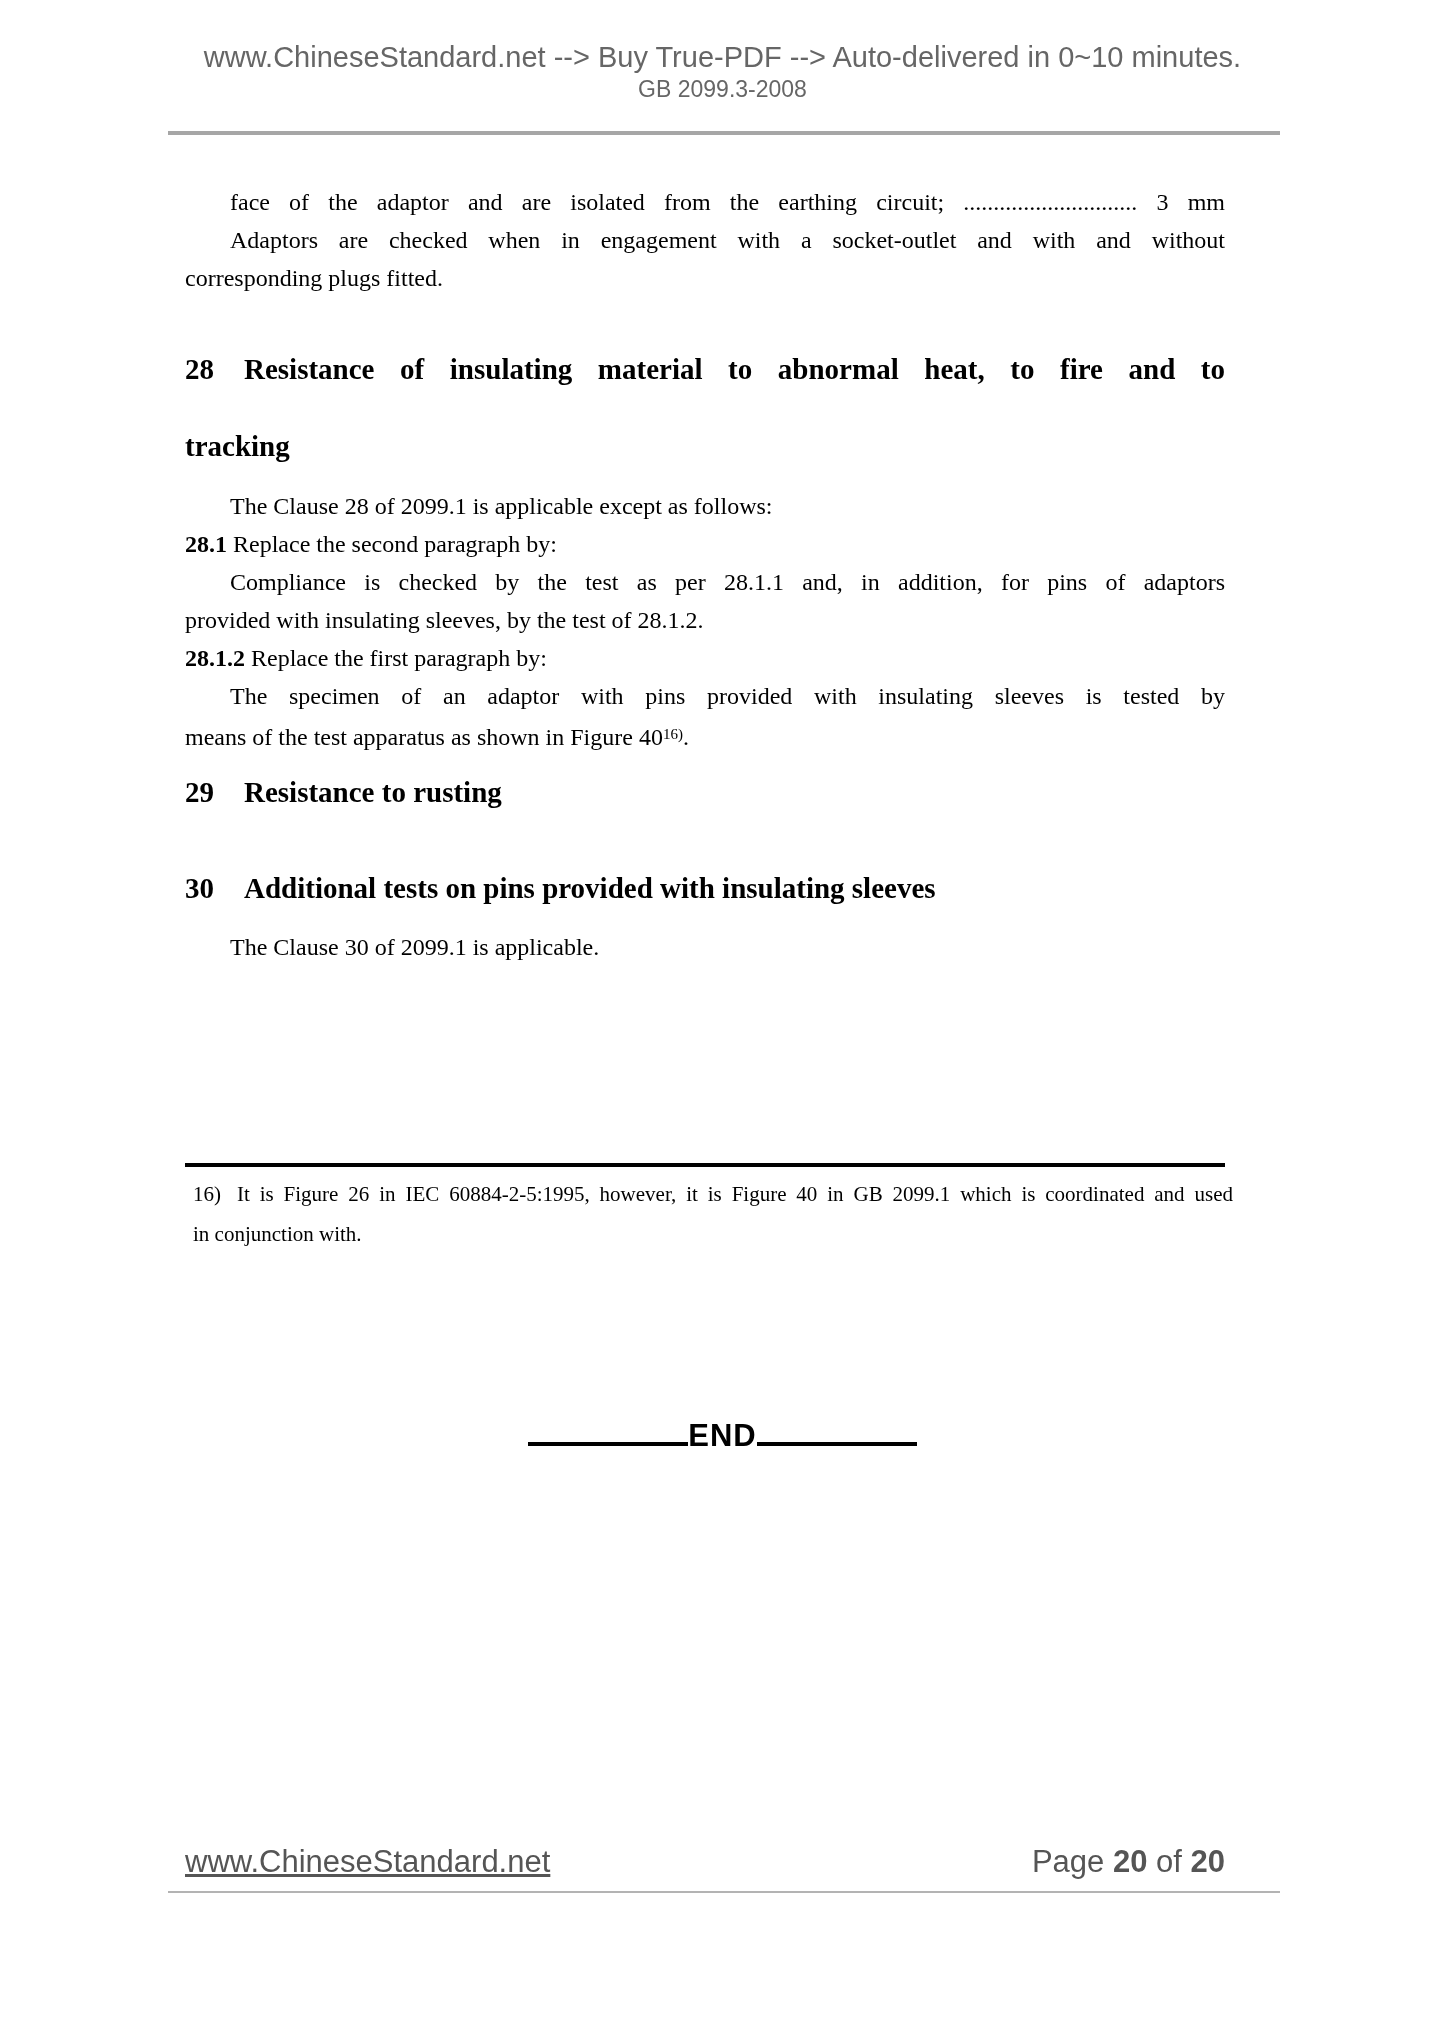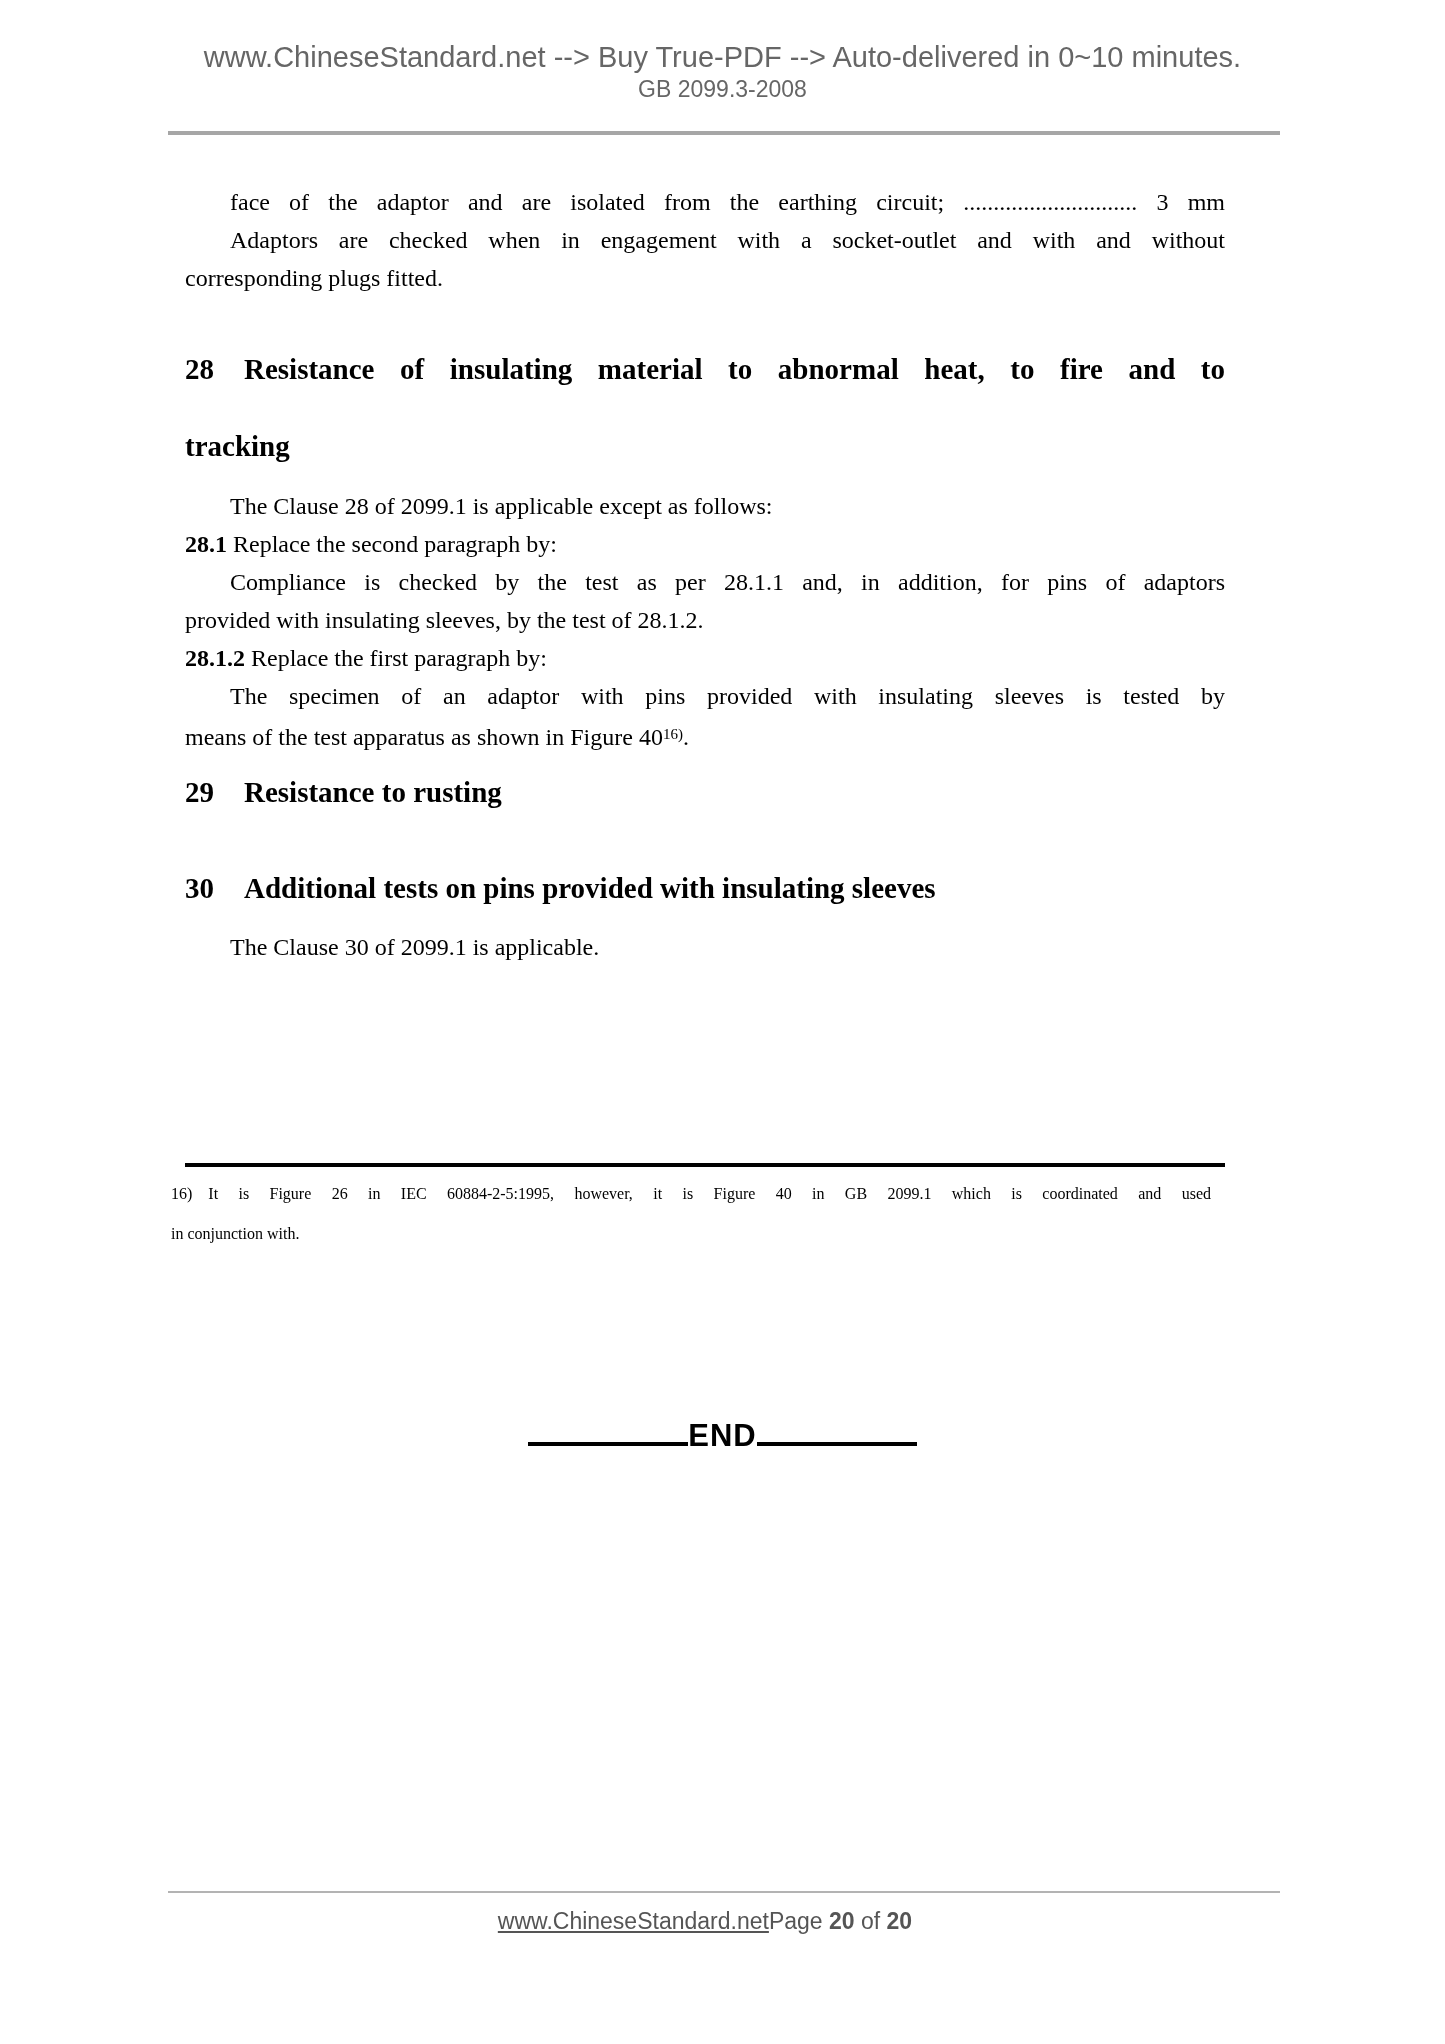--- a/index.html
+++ b/index.html
@@ -27,36 +27,36 @@
   .b { font-weight:bold; }
   .h-line { font-size:29px; font-weight:bold; line-height:44px; white-space:normal; }
   .h-num { margin-right:30px; }
   sup.fn-ref { font-size:15px; vertical-align:6px; }
   .mt50{margin-top:50px;} .mt33{margin-top:33px;} .mt19{margin-top:19px;}
   .mt14{margin-top:14px;} .mt16{margin-top:16px;} .mt52{margin-top:52px;}
   .mt18{margin-top:18px;}
   
   .footnote-rule { position:absolute; top:1163px; left:185px; width:1040px; height:4px;
     background:#000; }
-  .footnote { position:absolute; top:1174px; left:171px; width:1040px;
-    font-size:16px; line-height:40px; }
+  .footnote { position:absolute; top:1174px; left:193px; width:1040px;
+    font-size:21px; line-height:40px; }
   .fn-marker { margin-right:16px; }
   
   .end-row { position:absolute; top:1412px; left:0; right:0; text-align:center;
     font-family:"Liberation Sans", sans-serif; font-weight:bold; font-size:31px;
     line-height:44px; color:#000; }
   .end-line { display:inline-block; width:160px; border-bottom:4px solid #000;
     height:30px; }
   .end-label { margin:0 0; letter-spacing:1px; }
   
   .footer-rule { position:absolute; top:1891px; left:168px; width:1112px; height:2px;
     background:#b3b3b3; }
-  .pdf-footer { position:absolute; top:1908px; left:185px; width:1040px;
-    display:flex; justify-content:center; align-items:baseline;
-    font-family:"Liberation Sans", sans-serif; font-size:23px; color:#555; }
+  .pdf-footer { position:absolute; top:1844px; left:185px; width:1040px;
+    display:flex; justify-content:space-between; align-items:baseline;
+    font-family:"Liberation Sans", sans-serif; font-size:31px; color:#555; }
   .site-link { text-decoration:underline; color:#555; cursor:pointer; }
 </style>
 </head>
 <body>
 
 <div class="pdf-header">
   <div class="hl1">www.ChineseStandard.net --&gt; Buy True-PDF --&gt; Auto-delivered in 0~10 minutes.</div>
   <div class="hl2">GB 2099.3-2008</div>
 </div>
 <div class="header-rule"></div>

